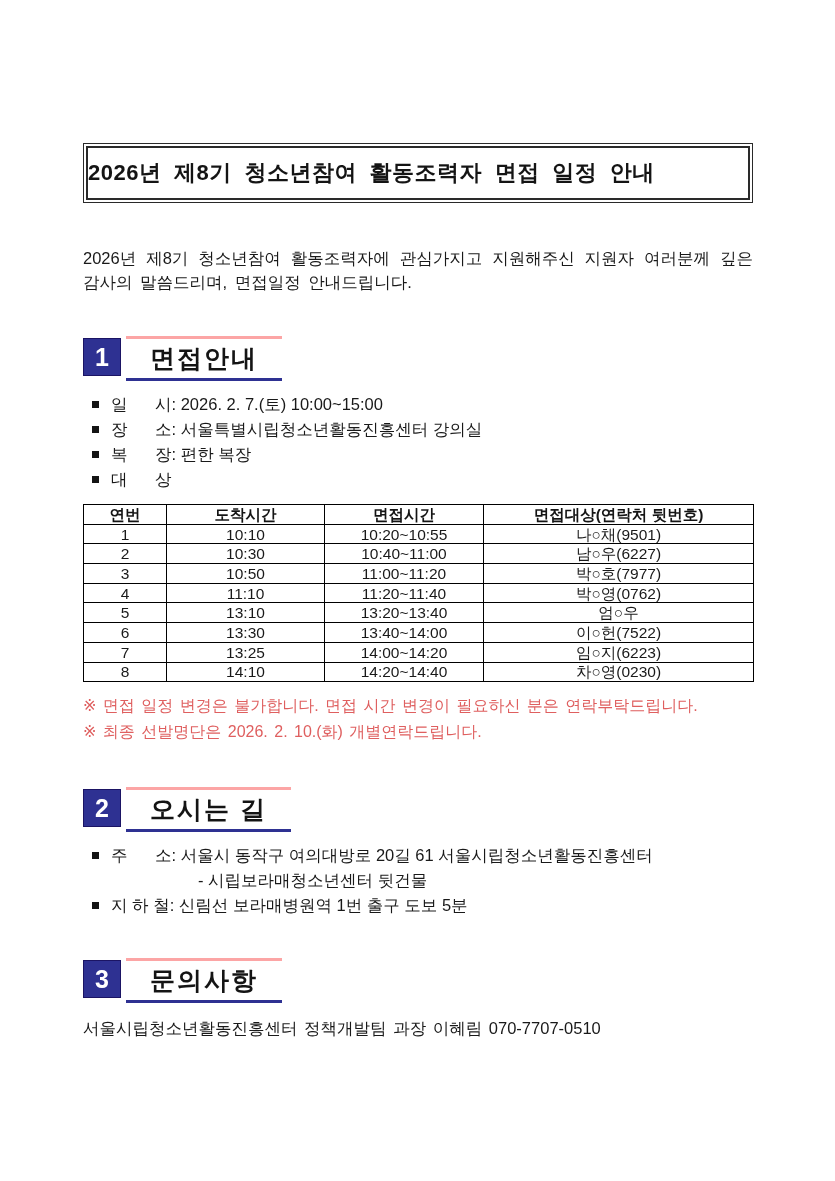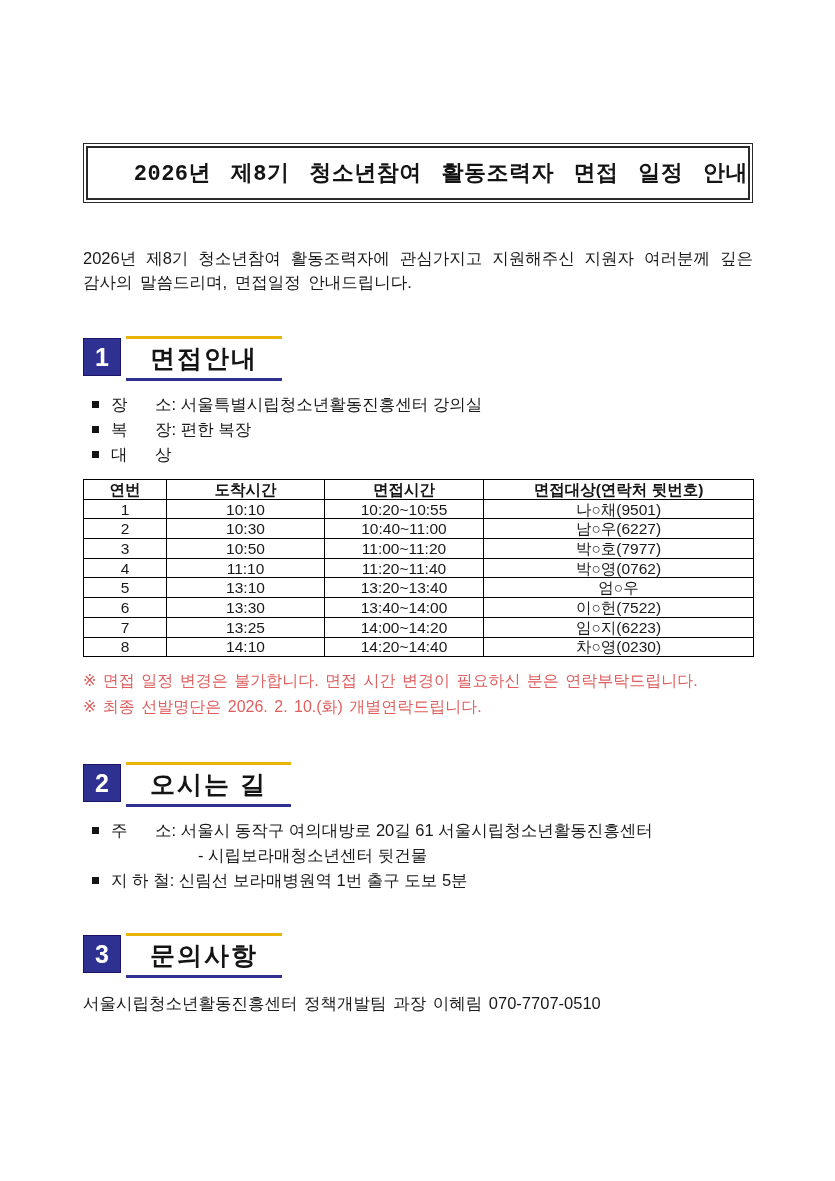--- a/index.html
+++ b/index.html
@@ -24,22 +24,21 @@
   
   .title-box-outer {
     border: 1px solid #2a2a2a;
     padding: 2px;
   }
   .title-box-inner {
     border: 2px solid #2a2a2a;
     height: 54px;
     display: flex;
     align-items: center;
-    justify-content: flex-end;
-    font-family: Liberation Mono, monospace;
+    justify-content: flex-start;
   }
   .title-text {
     font-size: 22px;
     font-weight: bold;
     letter-spacing: 0.5px;
     word-spacing: 6px;
     white-space: nowrap;
     color: #141414;
   }
   
@@ -67,21 +66,21 @@
     color: #ffffff;
     font-size: 25px;
     font-weight: bold;
     display: flex;
     align-items: center;
     justify-content: center;
     flex: 0 0 auto;
   }
   .section-title {
     margin-left: 5px;
-    border-top: 3px solid #eab308;
+    border-top: 3px solid #fca5a5;
     border-bottom: 3px solid #2e3192;
     padding: 3px 24px 4px 24px;
     font-size: 25px;
     line-height: 32px;
     font-weight: bold;
     letter-spacing: 2px;
     color: #141414;
     white-space: nowrap;
   }
   .mt-sec1 { margin-top: 42px; }
@@ -172,21 +171,21 @@
     </div>
 
     <p class="intro">2026년 제8기 청소년참여 활동조력자에 관심가지고 지원해주신 지원자 여러분께 깊은 감사의 말씀드리며, 면접일정 안내드립니다.</p>
 
     <div class="section-header mt-sec1">
       <div class="num-badge">1</div>
       <div class="section-title">면접안내</div>
     </div>
 
     <ul class="bullet-list">
-      <li><span class="sq"></span></li>
+      <li><span class="sq"></span><span>일      시: 2026. 2. 7.(토) 10:00~15:00</span></li>
       <li><span class="sq"></span><span>장      소: 서울특별시립청소년활동진흥센터 강의실</span></li>
       <li><span class="sq"></span><span>복      장: 편한 복장</span></li>
       <li><span class="sq"></span><span>대      상</span></li>
     </ul>
 
     <table class="schedule">
       <colgroup>
         <col style="width:83px">
           <col style="width:158px">
           <col style="width:159px">

